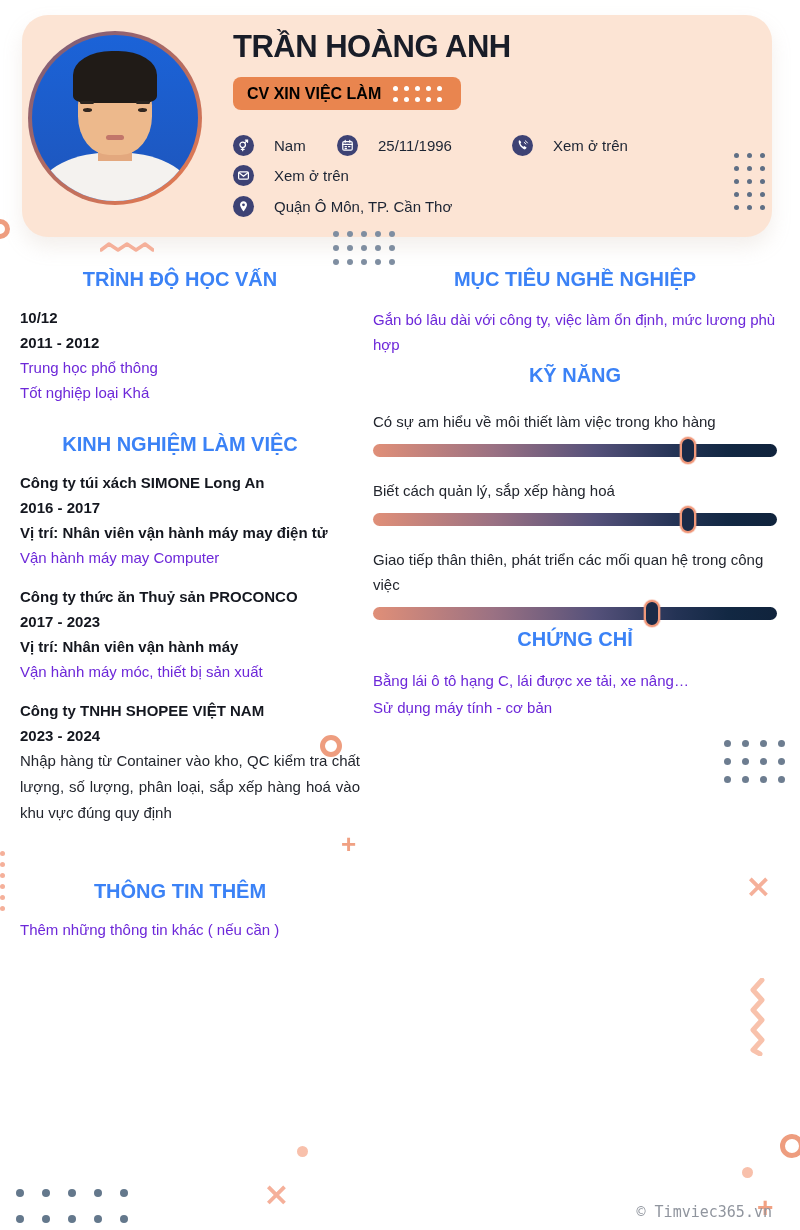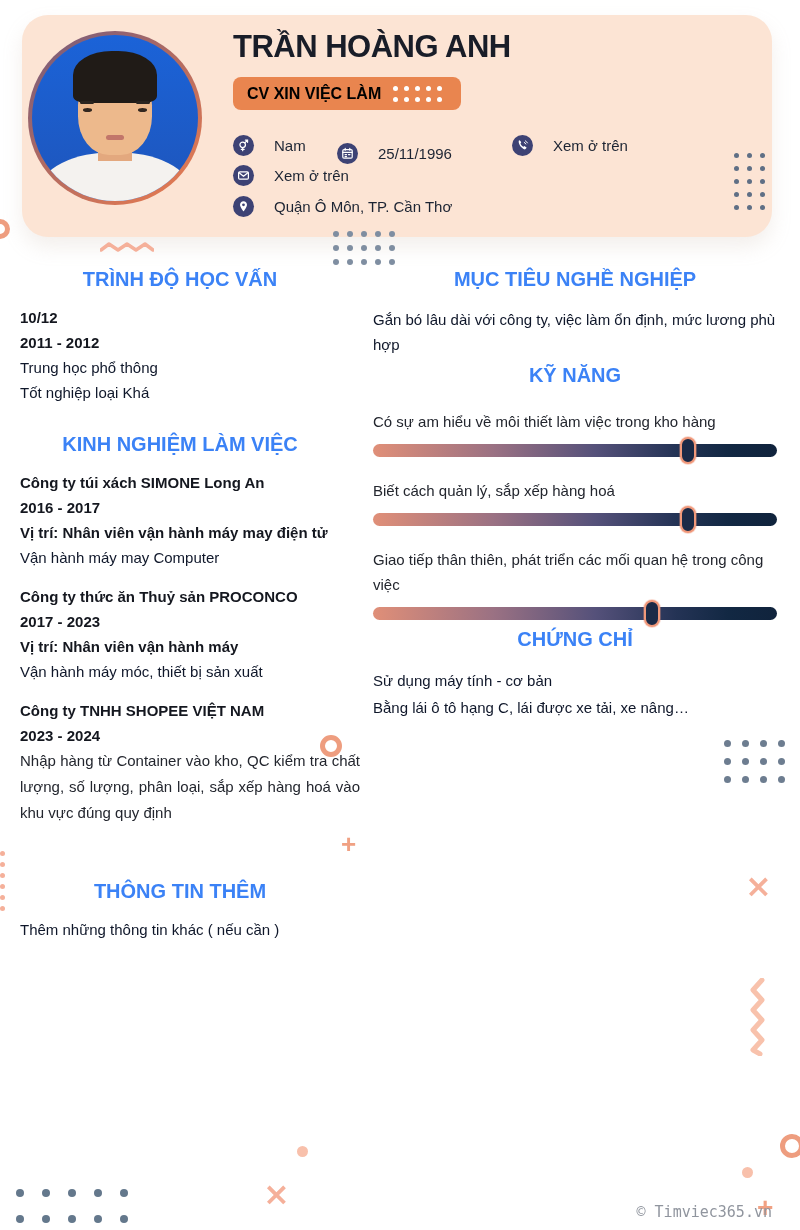--- a/index.html
+++ b/index.html
@@ -55,21 +55,21 @@
   .info-icon svg { width:13px; height:13px; display:block; }
   
   .dots-grid { position:absolute; display:grid;
     grid-template-columns:repeat(var(--c),var(--s)); gap:var(--g); }
   .dots-grid .dot { width:var(--s); height:var(--s); border-radius:50%; background:var(--dc); }
   
   .section { position:absolute; }
   .section-title { font-size:20px; font-weight:700; color:#3b82f6; text-align:center; }
   .col-left .section-title { width:320px; }
   .col-right .section-title { width:404px; }
-  .line { font-size:15px; line-height:25px; color:#0f172a; }
+  .line { font-size:15px; line-height:25px; color:#6d28d9; }
   .line.b { font-weight:700; color:#14171f; }
   .para { font-size:15px; line-height:26px; text-align:justify; width:340px; color:#23262e; }
   .job { margin-bottom:14px; }
   
   .skill { margin-bottom:21px; }
   .skill-label { font-size:15px; line-height:25px; color:#23262e; margin-bottom:10px; }
   .skill-track { position:relative; width:404px; height:13px; border-radius:7px;
     background:linear-gradient(90deg,#e08f78 0%,#9a7183 30%,#55517a 55%,#243355 75%,#122843 88%,#10233c 100%); }
   .skill-thumb { position:absolute; top:-7px; width:16px; height:27px;
     background:#1b2a47; border:2px solid #f0987a; border-radius:9px;
@@ -127,21 +127,21 @@
     <div class="info-item" style="left:211px; top:120px;">
       <span class="info-icon">
         <svg viewBox="0 0 16 16" fill="none" stroke="#ffffff" stroke-width="1.5" stroke-linecap="round">
           <circle cx="7" cy="7.2" r="3.4"></circle>
           <path d="M9.6 4.8 L13 1.4 M10.3 1.4 H13 V4.1"></path>
           <path d="M7 10.6 V14.4 M5.2 12.7 H8.8"></path>
         </svg>
       </span>
       <span>Nam</span>
     </div>
-    <div class="info-item" style="left:315px; top:128px;">
+    <div class="info-item" style="left:315px; top:120px;">
       <span class="info-icon">
         <svg viewBox="0 0 16 16" fill="none" stroke="#ffffff" stroke-width="1.5" stroke-linecap="round">
           <rect x="2.2" y="3.2" width="11.6" height="10.6" rx="1.5"></rect>
           <path d="M2.2 6.6 H13.8 M5.2 1.6 V4 M10.8 1.6 V4"></path>
           <path d="M5 9.3 h1.8 M9.2 9.3 H11 M5 11.8 h1.8"></path>
         </svg>
       </span>
       <span>25/11/1996</span>
     </div>
     <div class="info-item" style="left:490px; top:120px;">
@@ -288,22 +288,22 @@
         <div class="skill-label">Giao tiếp thân thiên, phát triển các mối quan hệ trong công việc</div>
         <div class="skill-track">
           <div class="skill-thumb" style="left: calc(69% - 8px);"></div>
         </div>
       </div>
     </div>
 
     <div class="section" style="left:373px; top:628px; width:404px;">
       <div class="section-title">CHỨNG CHỈ</div>
       <div style="height:16px;"></div>
+      <div class="line" style="line-height:27px;">Bằng lái ô tô hạng C, lái được xe tải, xe nâng…</div>
       <div class="line" style="line-height:27px;">Sử dụng máy tính - cơ bản</div>
-      <div class="line" style="line-height:27px;">Bằng lái ô tô hạng C, lái được xe tải, xe nâng…</div>
     </div>
   </div>
 
   <div class="dots-grid" style="left:0px; top:851px; --c:1;--s:5px;--g:6px;--dc:#f5b09a;">
       <span class="dot"></span>
       <span class="dot"></span>
       <span class="dot"></span>
       <span class="dot"></span>
       <span class="dot"></span>
       <span class="dot"></span>

